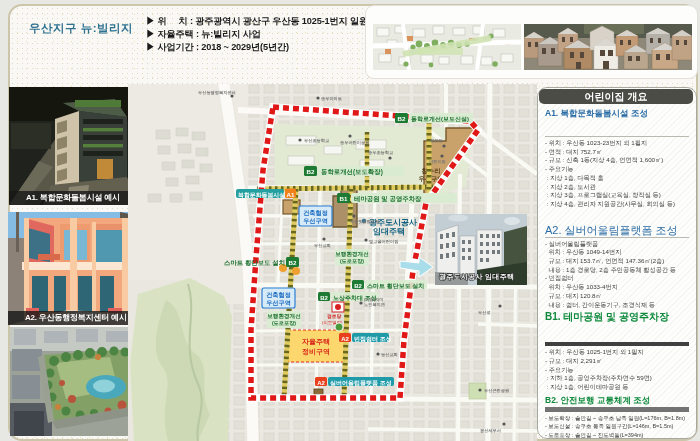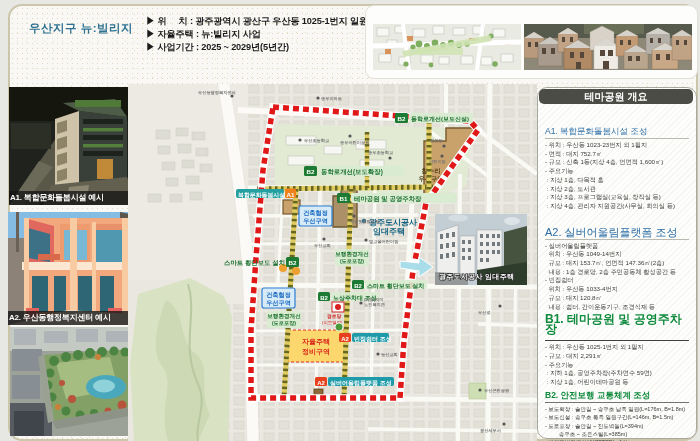--- a/index.html
+++ b/index.html
@@ -1,19 +1,19 @@
 <!DOCTYPE html>
 <html lang="ko"><head>
 <meta charset="utf-8">
 <style>
   html,body{margin:0;padding:0;}
   body{width:700px;height:441px;overflow:hidden;background:#e7e7e3;font-family:"Liberation Sans",sans-serif;}
   #page{position:relative;width:700px;height:441px;}
   .abs{position:absolute;}
-  .cap{position:absolute;left:0;right:0;bottom:0;background:rgba(22,22,22,.8);color:#fff;font-weight:bold;font-size:8px;line-height:14px;padding-left:1px;letter-spacing:-0.2px;white-space:nowrap;}
+  .cap{position:absolute;left:0;right:0;bottom:0;background:rgba(22,22,22,.8);color:#fff;font-weight:bold;font-size:8px;line-height:14px;padding-left:17px;letter-spacing:-0.2px;white-space:nowrap;}
 </style>
 </head>
 <body>
 <div id="page">
 
   <div class="abs" style="left:8px;top:4px;width:686px;height:433px;background:#f9f8f4;border:2px solid #cbc5a9;border-radius:14px;
     background-image:radial-gradient(#dcd8ca 0.6px, transparent 0.7px),radial-gradient(#f0d9b0 0.5px, transparent 0.6px);
     background-size:5px 5px,9px 9px;background-position:0 0,3px 4px;"></div>
 
   <div class="abs" style="left:20px;top:21px;width:122px;text-align:center;color:#2e7291;">
@@ -22,21 +22,21 @@
 
   </div>
 
   <div class="abs" style="left:146px;top:15px;width:280px;font-size:9.2px;color:#1b1b1b;font-weight:bold;line-height:13.2px;white-space:nowrap;letter-spacing:-0.15px;">
 
     <div>▶ 위&nbsp;&nbsp;&nbsp;&nbsp;&nbsp;치 : 광주광역시 광산구 우산동 1025-1번지 일원</div>
 
     <div>▶ 자율주택 : 뉴:빌리지 사업</div>
 
 
-    <div>▶ 사업기간 : 2025 ~ 2029년(5년간)</div>
+    <div>▶ 사업기간 : 2018 ~ 2029년(5년간)</div>
   </div>
 
   <div class="abs" style="left:365px;top:5px;width:331px;height:72px;background:#fdfdfc;border:1px solid #e2e0d8;border-radius:9px;"></div>
 
   <svg class="abs" style="left:373px;top:24px;" width="148" height="46" viewBox="0 0 148 46">
     <rect width="148" height="46" fill="#e9eae2"></rect>
     <g fill="#f7f7f4" stroke="#b9b9b0" stroke-width="0.5">
       <rect x="4" y="4" width="12" height="8"></rect>
         <rect x="22" y="2" width="10" height="7"></rect>
         <rect x="40" y="5" width="12" height="8"></rect>
@@ -570,25 +570,25 @@
         <text x="302" y="58">경로당</text>
       <circle cx="314" cy="72" r="1.6" fill="#555"></circle>
         <text x="301" y="79">어린이집</text>
     </g>
   </svg>
   </div>
 
   <div class="abs" style="left:537px;top:87px;width:158px;height:350px;background:#fefefc;border:1px solid #a8a8a2;border-radius:10px;
      background-image:repeating-linear-gradient(135deg, rgba(160,160,150,0.10) 0 1px, transparent 1px 4px);"></div>
 
-  <div class="abs" style="left:539px;top:89px;width:154px;height:15px;background:#4c4c47;border-radius:5px;color:#fff;font-weight:bold;font-size:10px;text-align:center;line-height:15px;">테마공원 개요</div>
+  <div class="abs" style="left:539px;top:89px;width:154px;height:15px;background:#4c4c47;border-radius:5px;color:#fff;font-weight:bold;font-size:10px;text-align:center;line-height:15px;">어린이집 개요</div>
 
   <div class="abs" style="left:545px;top:106px;width:144px;color:#3c3c3a;">
 
-    <div style="color:#2b6da5;font-weight:normal;font-size:8.5px;line-height:10px;border-bottom:1px solid #b9b9b2;padding-bottom:2px;margin-top:20px;">A1. 복합문화돌봄시설 조성</div>
+    <div style="color:#2b6da5;font-weight:bold;font-size:8.5px;line-height:10px;border-bottom:1px solid #b9b9b2;padding-bottom:18px;margin-top:2px;">A1. 복합문화돌봄시설 조성</div>
 
     <div style="font-size:6.2px;line-height:8.7px;margin-top:2px;white-space:nowrap;">
       - 위치 : 우산동 1023-23번지 외 1필지<br>
       - 면적 : 대지 752.7㎡<br>
       - 규모 : 신축 1동(지상 4층, 연면적 1,600㎡)<br>
       - 주요기능<br>
       &nbsp;: 지상 1층, 다목적 홀<br>
       &nbsp;: 지상 2층, 도서관<br>
       &nbsp;: 지상 3층, 프로그램실(교육실, 창작실 등)<br>
       &nbsp;: 지상 4층, 관리자 지원공간(사무실, 회의실 등)
@@ -600,31 +600,31 @@
       - 실버어울림플랫폼<br>
       &nbsp;&nbsp;위치 : 우산동 1049-14번지<br>
       &nbsp;&nbsp;규모 : 대지 153.7㎡, 연면적 147.36㎡(2층)<br>
       &nbsp;&nbsp;내용 : 1층 경로당, 2층 주민공동체 활성공간 등<br>
       - 빈집쉼터<br>
       &nbsp;&nbsp;위치 : 우산동 1033-4번지<br>
       &nbsp;&nbsp;규모 : 대지 120.8㎡<br>
       &nbsp;&nbsp;내용 : 쉼터, 간이운동기구, 조경식재 등
     </div>
 
-    <div style="color:#0f8a3d;font-weight:bold;font-size:12px;line-height:10px;border-bottom:1px solid #404040;padding-bottom:6px;margin-top:3px;">B1. 테마공원 및 공영주차장</div>
+    <div style="color:#0f8a3d;font-weight:bold;font-size:10px;line-height:10px;border-bottom:4px solid #404040;padding-bottom:20px;margin-top:3px;">B1. 테마공원 및 공영주차장</div>
 
     <div style="font-size:6.2px;line-height:8.7px;margin-top:2px;white-space:nowrap;">
       - 위치 : 우산동 1025-1번지 외 1필지<br>
       - 규모 : 대지 2,291㎡<br>
       - 주요기능<br>
       &nbsp;: 지하 1층, 공영주차장(주차면수 59면)<br>
       &nbsp;: 지상 1층, 어린이테마공원 등
     </div>
 
-    <div style="color:#0f8a3d;font-weight:bold;font-size:8.5px;line-height:10px;border-bottom:1px solid #737373;padding-bottom:2px;margin-top:3px;">B2. 안전보행 교통체계 조성</div>
+    <div style="color:#0f8a3d;font-weight:bold;font-size:8.5px;line-height:10px;border-bottom:5px solid #737373;padding-bottom:2px;margin-top:3px;">B2. 안전보행 교통체계 조성</div>
 
     <div style="font-size:5.5px;line-height:8.4px;margin-top:2px;white-space:nowrap;">
       - 보도확장 : 솔안길 ~ 송우초 남측 일원(L=176m, B=1.8m)<br>
       - 보도신설 : 송우초 동측 일원구간(L=146m, B=1.5m)<br>
       - 도로포장 : 솔안길 ~ 진도벽돌(L=394m)<br>
       &nbsp;&nbsp;&nbsp;&nbsp;&nbsp;&nbsp;&nbsp;&nbsp;&nbsp;송우초 ~ 조은스틸(L=385m)<br>
       - 범죄예방환경설계(CPTED) : 1식<br>
       - 가로주차대 : 우산로 일원 (L=250m, 주차면수 10면)<br>
       - 스마트횡단보도 설치 2개소(우산로 내 2개소)
     </div>

